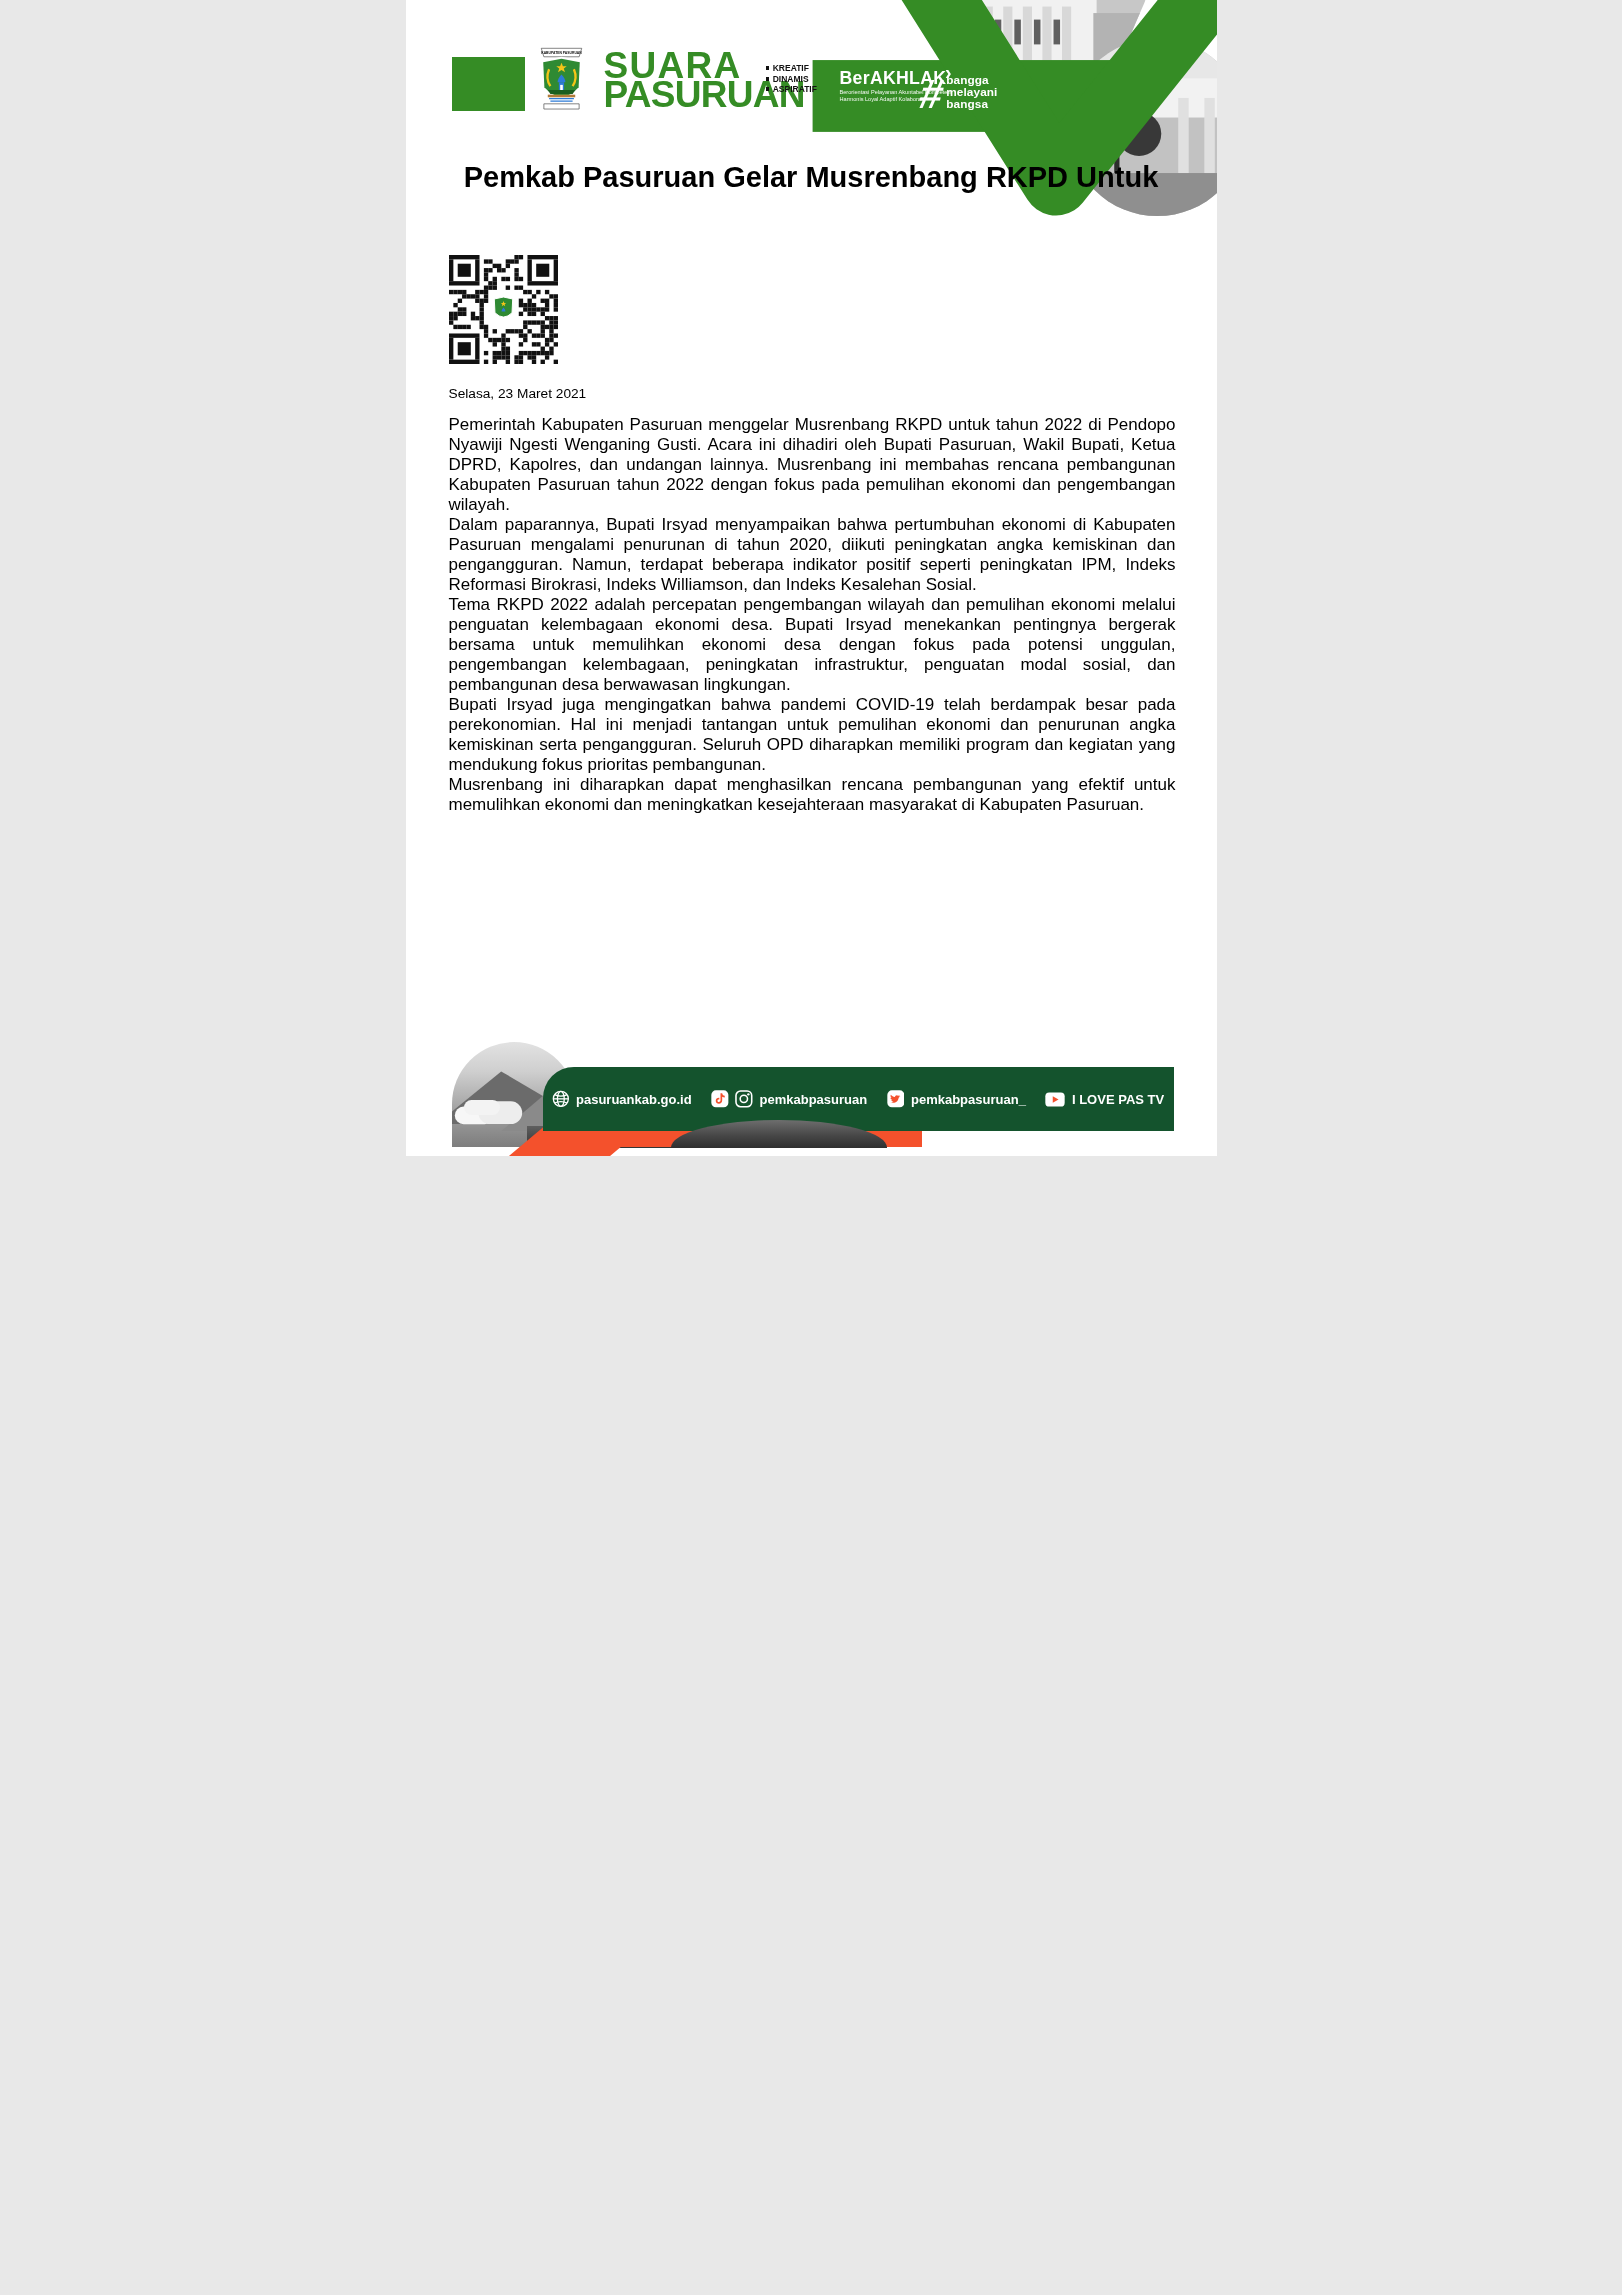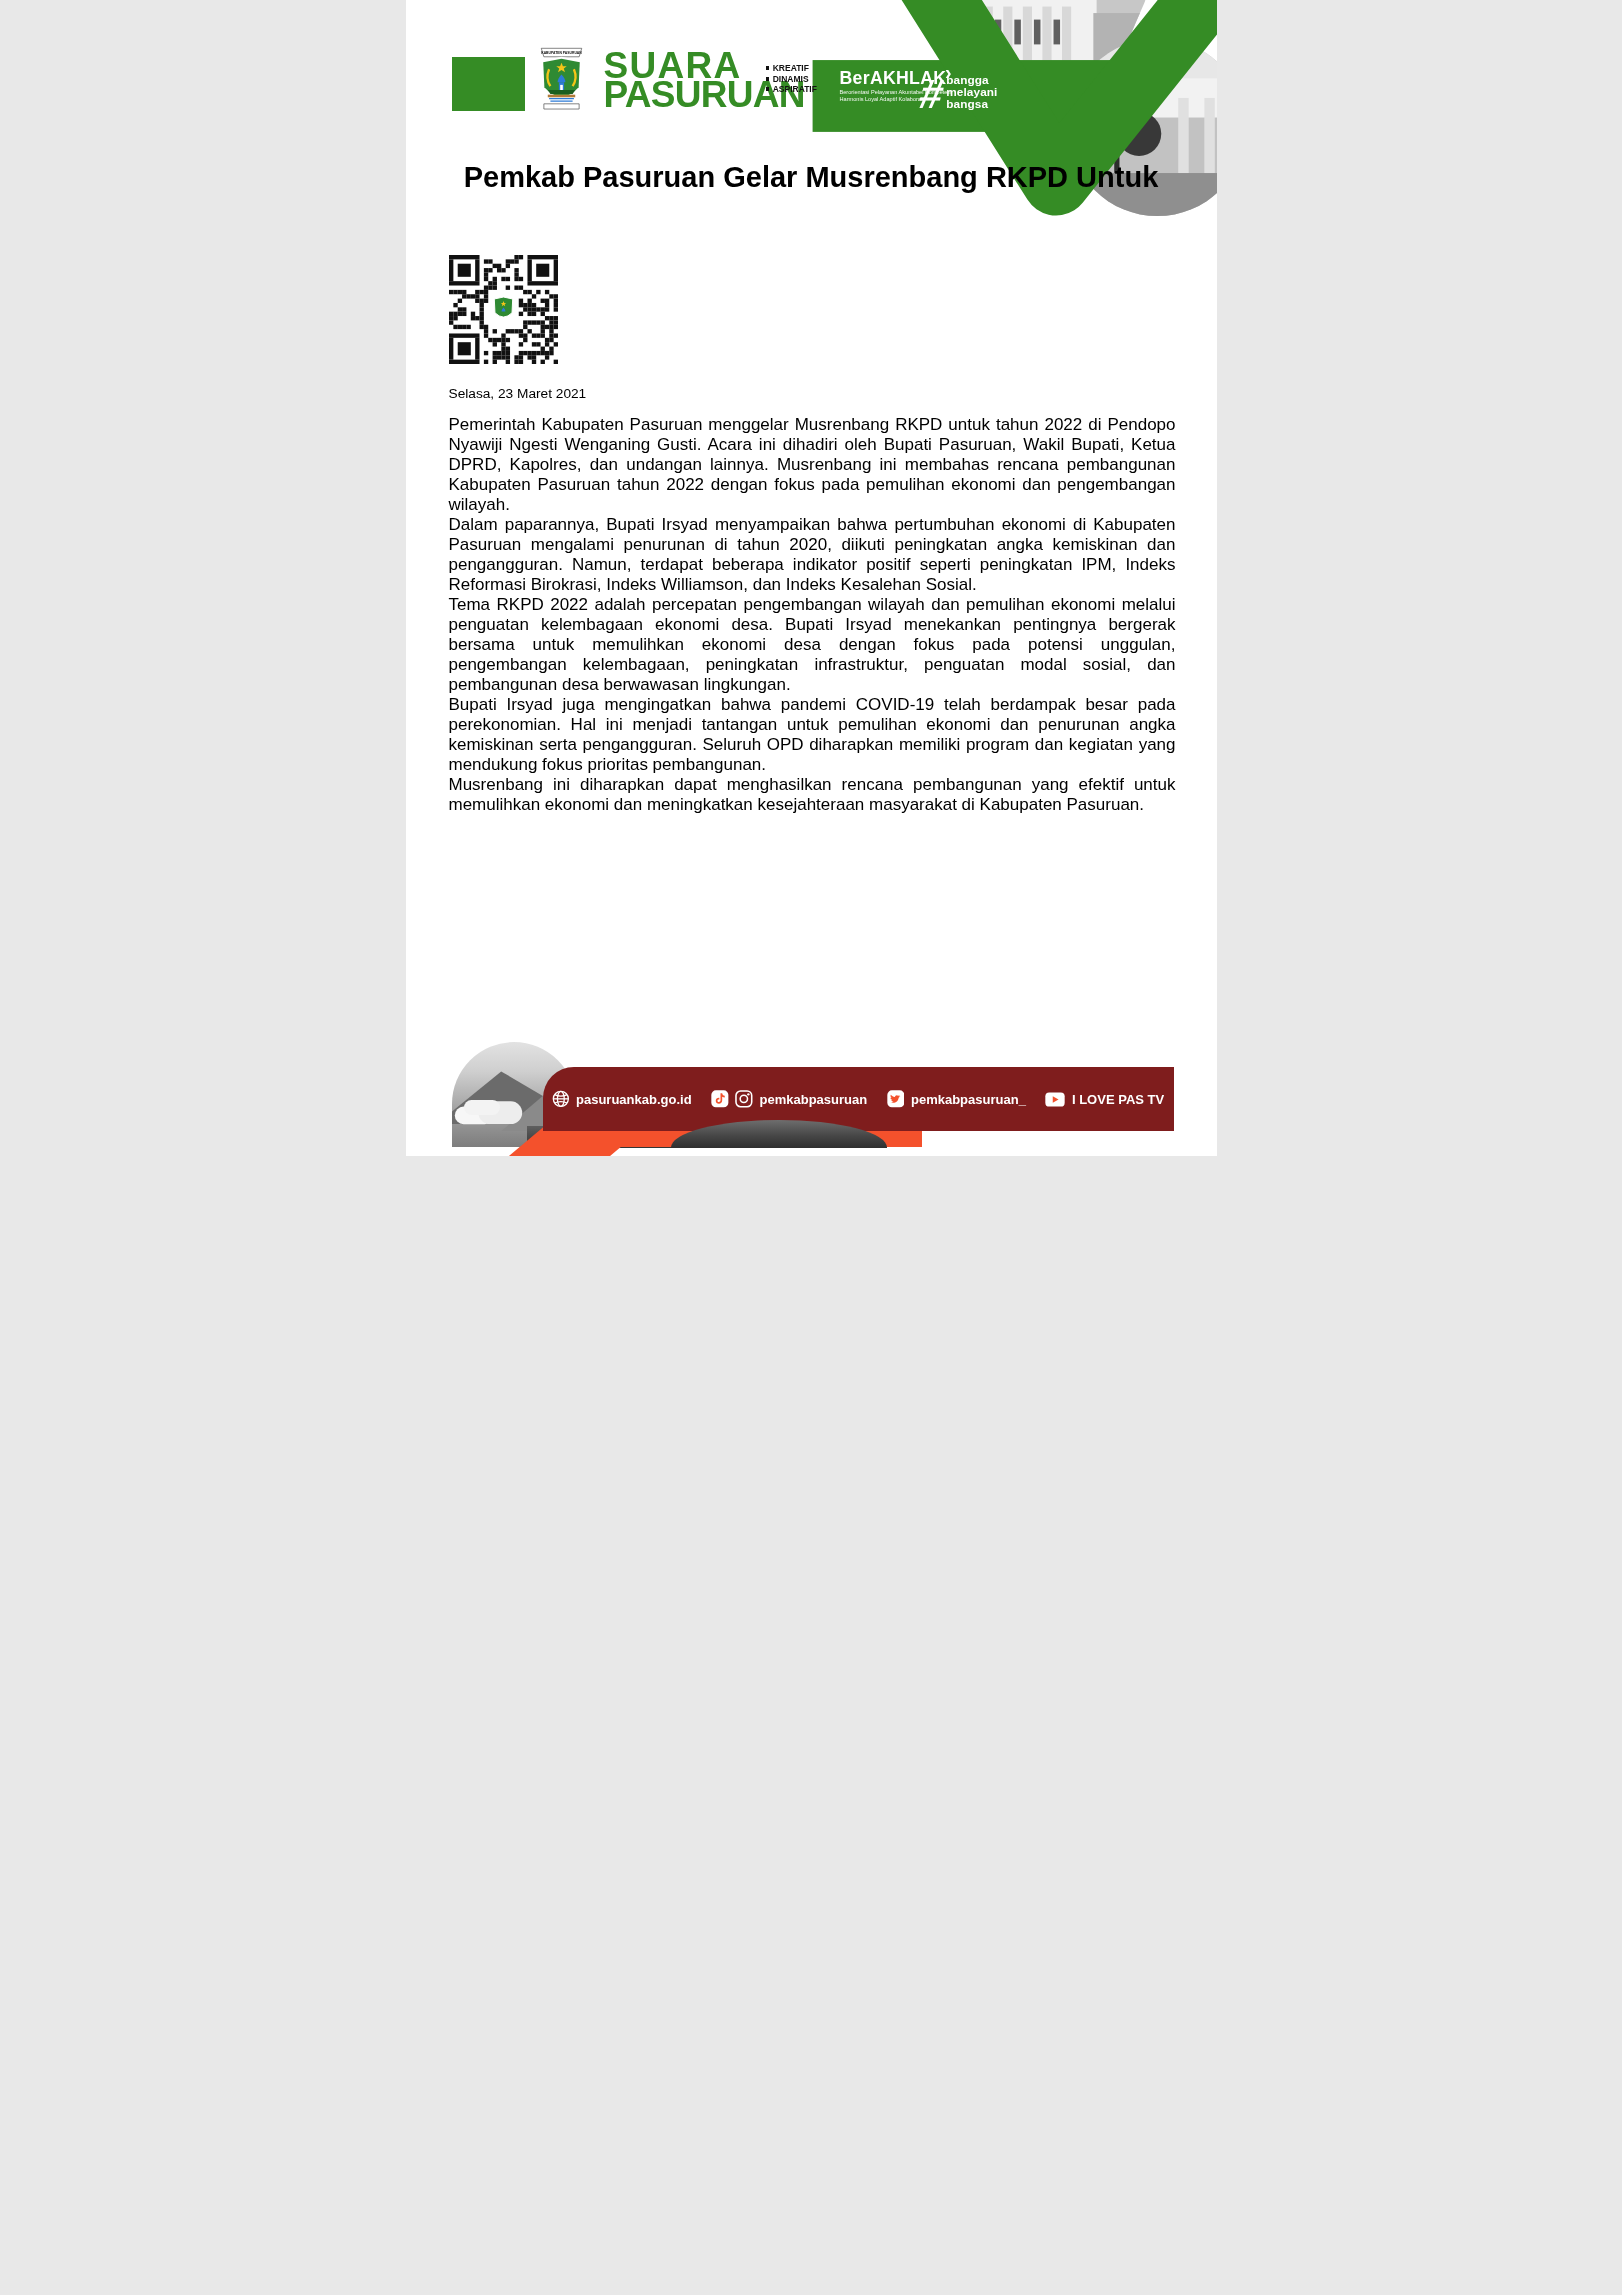--- a/index.html
+++ b/index.html
@@ -45,21 +45,21 @@
           background:#6b6b6b; clip-path:polygon(42% 0,0 100%,100% 100%); }
   .dome .mtn2 { position:absolute; right:-20%; top:45%; width:80%; height:40%;
           background:#8a8a8a; clip-path:polygon(50% 0,0 100%,100% 100%); }
   .dome .cloud { position:absolute; left:10%; top:55%; width:36px; height:15.7px; border-radius:13px;
           background:#f3f3f3; box-shadow:18.3px 5.2px 0 3.9px #ededed, -7.9px 7.9px 0 1.3px #f7f7f7; }
   .dark-strip { position:absolute; left:121px; top:1126px; width:170px; height:22px; z-index:1;
           background:linear-gradient(180deg,#5f5f5f,#343434); }
   .diag { position:absolute; left:-72px; top:1067px; width:281px; height:65px; background:#F4512C;
           transform:rotate(-40deg); transform-origin:100% 0%; border-radius:0 0 17px 17px; z-index:2; }
   .arch-block { position:absolute; left:186px; top:1129px; width:330px; height:18.3px; background:#F4512C; z-index:2; }
-  .footer-bar { position:absolute; left:137px; top:1067px; width:631px; height:64px; background:#7f1d1d;
+  .footer-bar { position:absolute; left:137px; top:1067px; width:631px; height:64px; background:#14532d;
           border-radius:31px 0 0 0; z-index:3; display:flex; align-items:center; justify-content:center; gap:19.6px; }
   .arch-photo { position:absolute; left:265px; top:1120px; width:216px; height:27.5px; z-index:4;
           border-radius:108px 108px 0 0 / 27.5px 27.5px 0 0;
           background:linear-gradient(180deg,#6e6e6e 0%,#474747 55%,#2f2f2f 100%); }
   .soc-item { display:flex; align-items:center; gap:6.5px; color:#fff; font-weight:bold; font-size:13px; z-index:5; }
   .soc-item svg { display:block; }
 </style>
 </head>
 <body>
 

